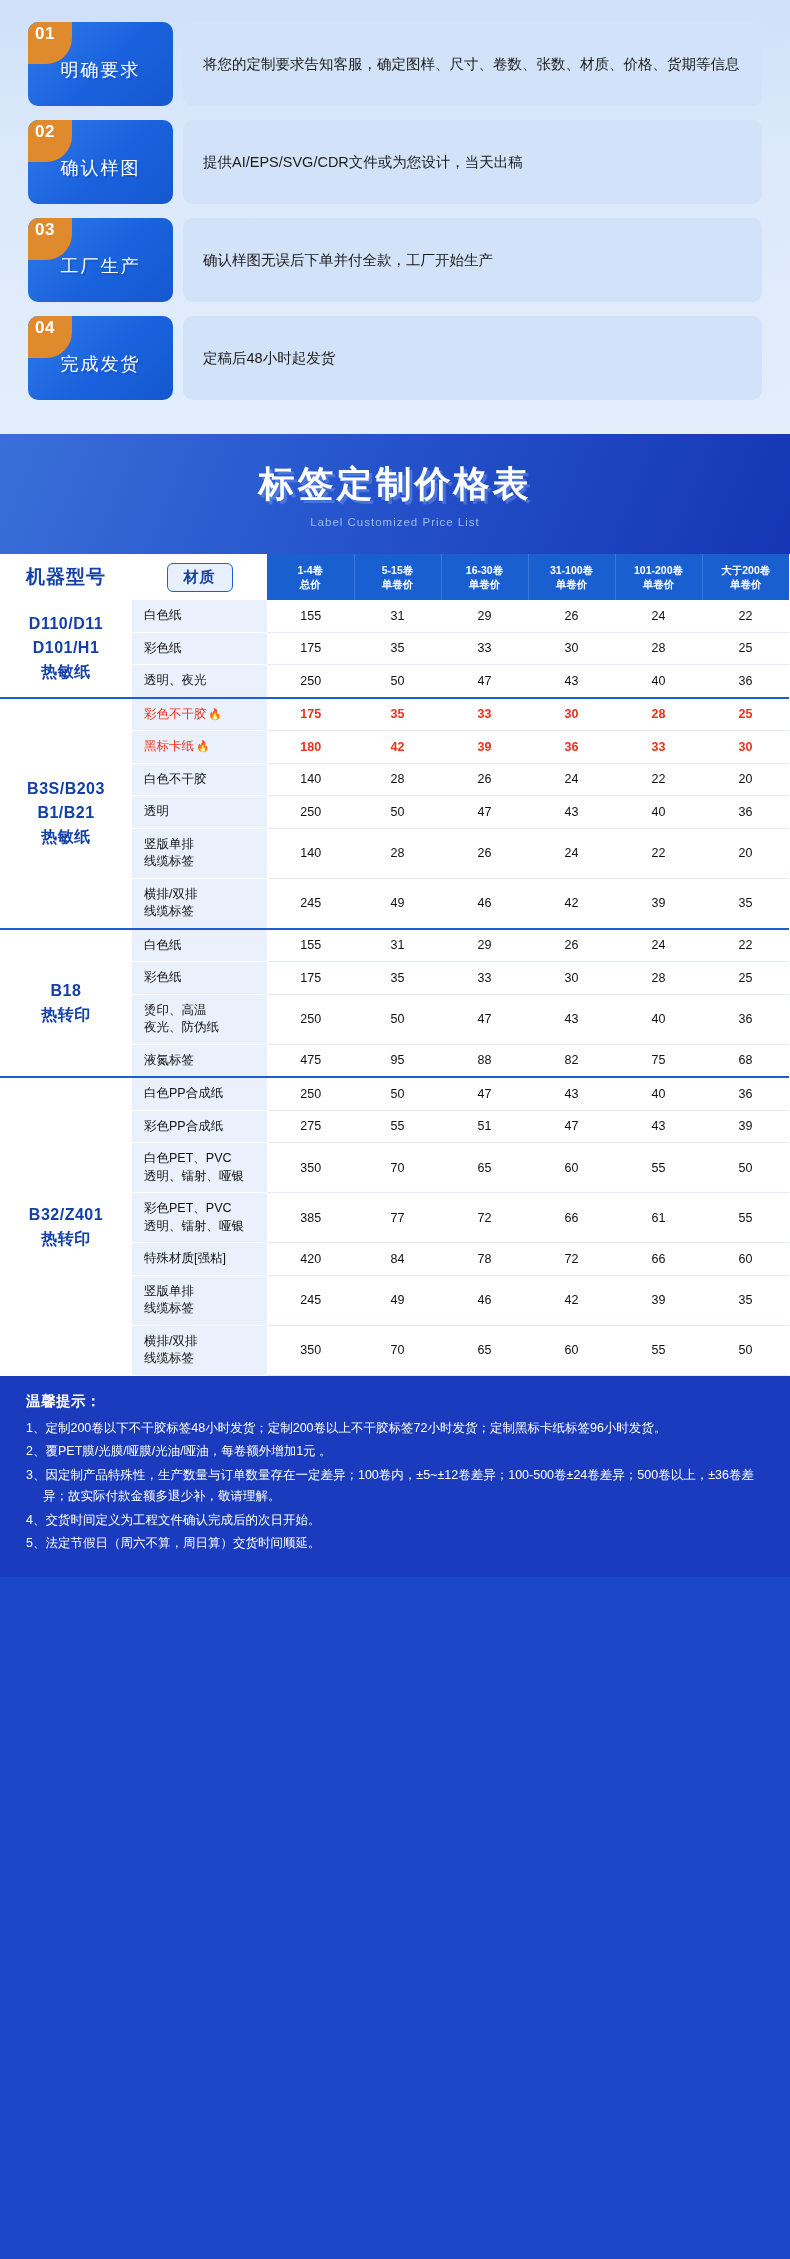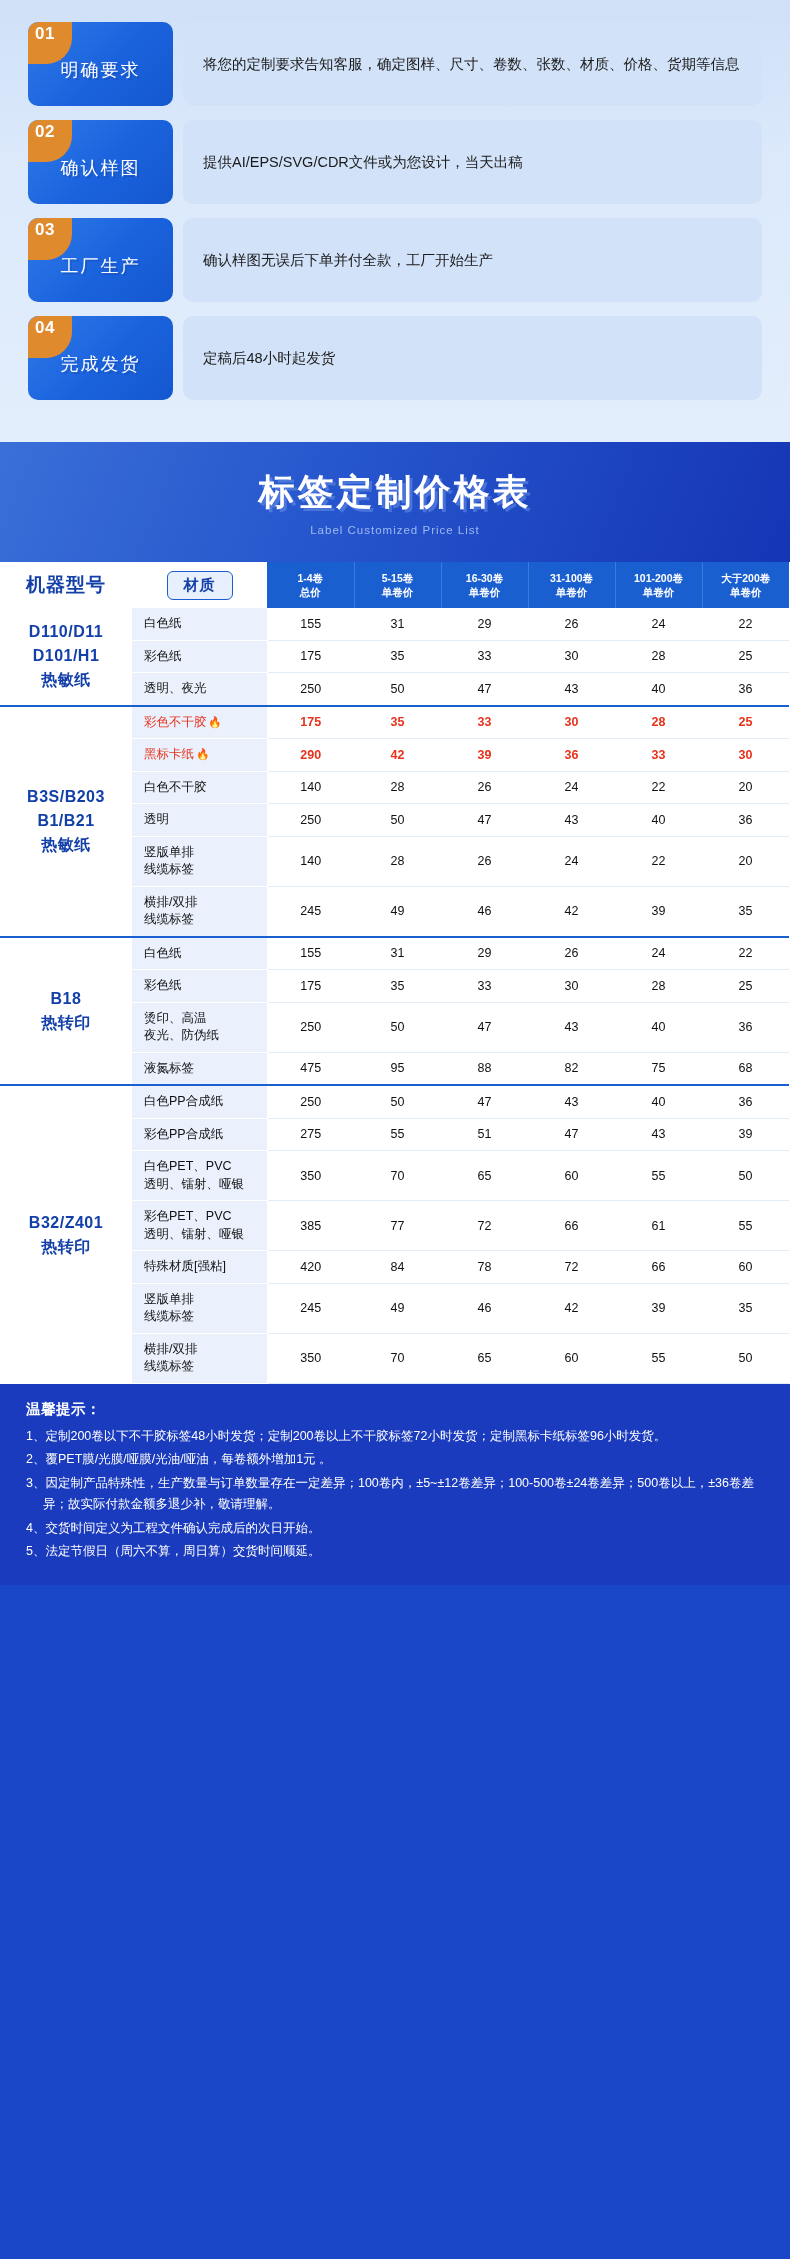--- a/index.html
+++ b/index.html
@@ -31,21 +31,21 @@
   
   .process {
     background: linear-gradient(180deg, #cfe0f7 0%, #dbe9fb 35%, #e3eefc 100%);
     padding: 22px 28px 26px 28px;
   }
   .step {
     display: flex; align-items: stretch;
     margin-bottom: 14px;
     min-height: 84px;
   }
-  .step:last-child { margin-bottom: 16px; }
+  .step:last-child { margin-bottom: 8px; }
   .step-badge {
     position: relative;
     width: 145px; flex: 0 0 145px;
     background: linear-gradient(135deg, #2f7ae8 0%, #1a62dd 55%, #1458cf 100%);
     border-radius: 10px;
     display: flex; align-items: center; justify-content: center;
     overflow: hidden;
   }
   .step-num {
     position: absolute; left: 0; top: 0;
@@ -278,21 +278,21 @@
             <td class="mat red">彩色不干胶<span class="fire">🔥</span></td>
             <td class="num red">175</td>
             <td class="num red">35</td>
             <td class="num red">33</td>
             <td class="num red">30</td>
             <td class="num red">28</td>
             <td class="num red">25</td>
           </tr>
           <tr>
             <td class="mat red">黑标卡纸<span class="fire">🔥</span></td>
-            <td class="num red">290</td>
+            <td class="num red">180</td>
             <td class="num red">42</td>
             <td class="num red">39</td>
             <td class="num red">36</td>
             <td class="num red">33</td>
             <td class="num red">30</td>
           </tr>
           <tr>
             <td class="mat">白色不干胶</td>
             <td class="num">140</td>
             <td class="num">28</td>

